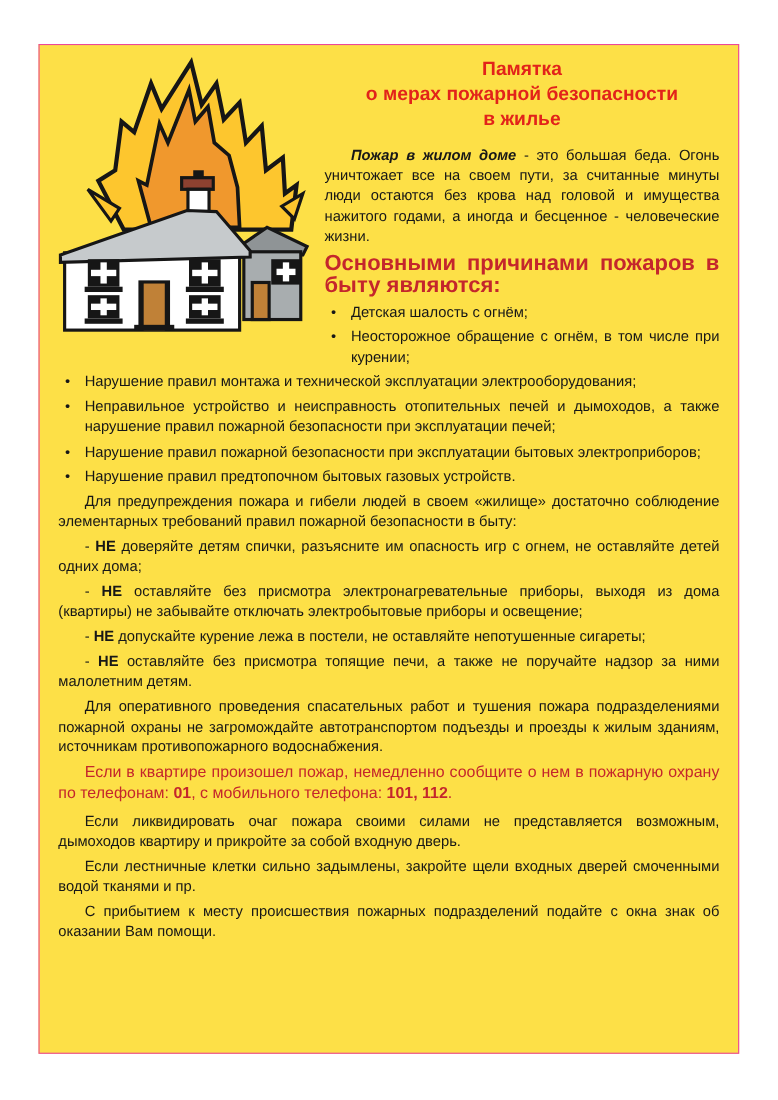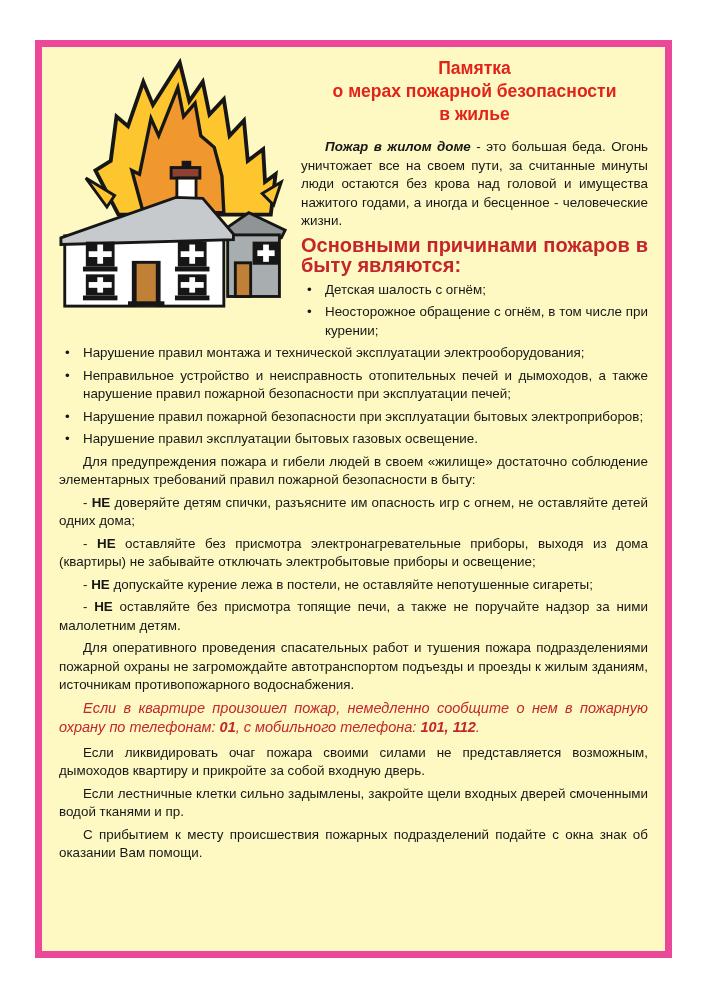--- a/index.html
+++ b/index.html
@@ -2,22 +2,22 @@
 <html lang="ru"><head>
 <meta charset="utf-8">
 <style>
   html,body{margin:0;padding:0;}
   body{
     width:707px;height:1000px;background:#ffffff;position:relative;
     font-family:"Liberation Sans","DejaVu Sans",sans-serif;color:#171717;
   }
   .sheet{
     position:absolute;left:35px;top:40px;width:637px;height:918px;
-    box-sizing:border-box;border:7px solid #ec4899;
-    padding:4px 17px 6px 17px;overflow:hidden;background:#fef9c3;
+    box-sizing:border-box;border:1px solid #ec4899;
+    padding:4px 17px 6px 17px;overflow:hidden;background:#fde047;
   }
   .float-img{
     float:left;width:230px;height:256px;margin:2px 12px 0 0;
   }
   .float-img svg{display:block;width:100%;height:100%;}
   .title{
     margin:6px 0 8px;text-align:center;color:#e2231a;
     font-size:17.5px;line-height:23px;font-weight:bold;
   }
   .title span{display:block;}
@@ -32,21 +32,21 @@
     font-size:20px;line-height:20.5px;text-align:justify;
   }
   ul.causes{list-style:none;margin:0 0 2px;padding:0;}
   ul.causes li{
     display:flow-root;position:relative;padding-left:24px;margin:0 0 4px;
     text-align:justify;font-size:13.4px;line-height:18.5px;
   }
   ul.causes li::before{content:"\2022";position:absolute;left:6px;top:0;}
   .rule{text-indent:24px;}
   .emergency{
-    margin:2px 0 6px;color:#c4262c;font-style:italic;
+    margin:2px 0 6px;color:#c4262c;
     font-size:14.5px;line-height:19.5px;text-indent:24px;text-align:justify;
   }
   .footer{
     margin:6px 0 0;text-align:center;color:#1c4a54;
     font-size:16.5px;line-height:21px;font-weight:bold;
   }
 </style>
 </head>
 <body>
 
@@ -117,21 +117,21 @@
   <p class="para intro"><b>Пожар в жилом доме</b><span> - это большая беда. Огонь уничтожает все на своем пути, за считанные минуты люди остаются без крова над головой и имущества нажитого годами, а иногда и бесценное - человеческие жизни.</span></p>
 
   <h2 class="causes-heading">Основными причинами пожаров в быту являются:</h2>
 
   <ul class="causes">
     <li>Детская шалость с огнём;</li>
     <li>Неосторожное обращение с огнём, в том числе при курении;</li>
     <li>Нарушение правил монтажа и технической эксплуатации электрооборудования;</li>
     <li>Неправильное устройство и неисправность отопительных печей и дымоходов, а также нарушение правил пожарной безопасности при эксплуатации печей;</li>
     <li>Нарушение правил пожарной безопасности при эксплуатации бытовых электроприборов;</li>
-    <li>Нарушение правил эксплуатации бытовых газовых освещение.</li>
+    <li>Нарушение правил предтопочном бытовых газовых устройств.</li>
   </ul>
 
   <p class="para indent">Для предупреждения пожара и гибели людей в своем «жилище» достаточно соблюдение элементарных требований правил пожарной безопасности в быту:</p>
 
   <p class="para rule"><span>- </span><b>НЕ</b><span> доверяйте детям спички, разъясните им опасность игр с огнем, не оставляйте детей одних дома;</span></p>
   <p class="para rule"><span>- </span><b>НЕ</b><span> оставляйте без присмотра электронагревательные приборы, выходя из дома (квартиры) не забывайте отключать электробытовые приборы и освещение;</span></p>
   <p class="para rule"><span>- </span><b>НЕ</b><span> допускайте курение лежа в постели, не оставляйте непотушенные сигареты;</span></p>
   <p class="para rule"><span>- </span><b>НЕ</b><span> оставляйте без присмотра топящие печи, а также не поручайте надзор за ними малолетним детям.</span></p>
 
   <p class="para indent">Для оперативного проведения спасательных работ и тушения пожара подразделениями пожарной охраны не загромождайте автотранспортом подъезды и проезды к жилым зданиям, источникам противопожарного водоснабжения.</p>

